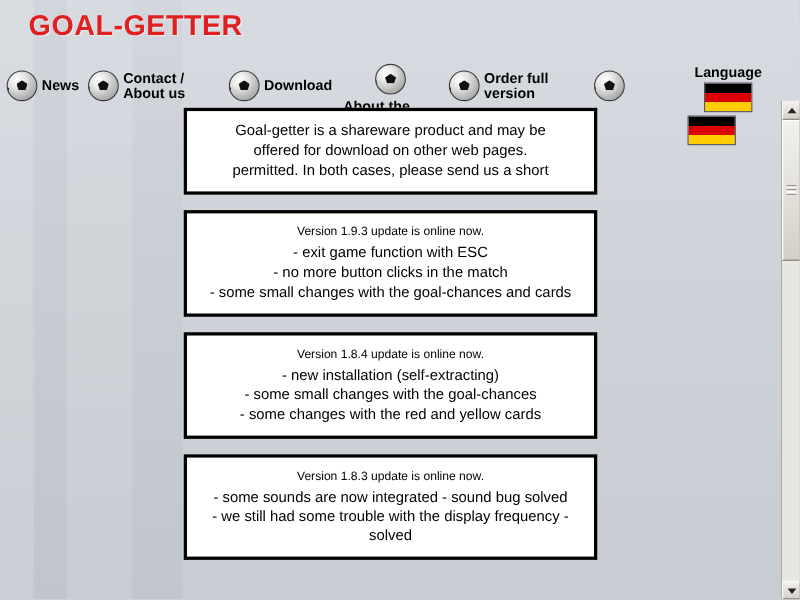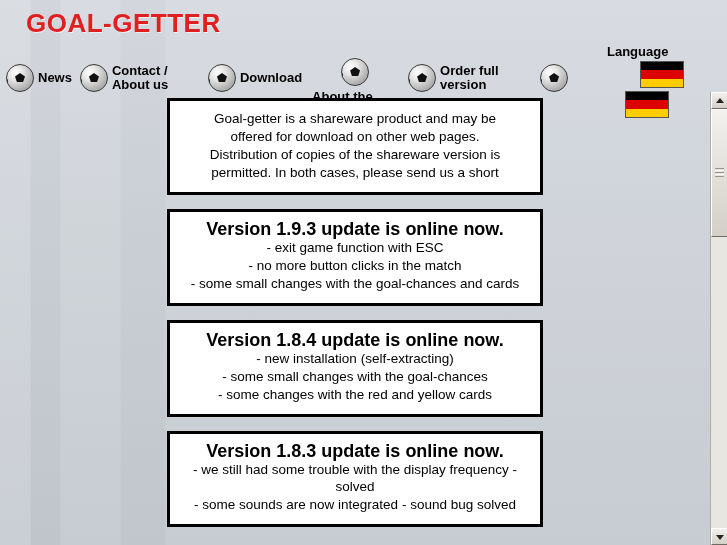--- a/index.html
+++ b/index.html
@@ -113,23 +113,23 @@
     background:
       radial-gradient(circle at 50% -12%, #111 0 3px, transparent 3.5px),
       radial-gradient(circle at -8% 58%, #111 0 3px, transparent 3.5px),
       radial-gradient(circle at 108% 58%, #111 0 3px, transparent 3.5px),
       radial-gradient(circle at 26% 116%, #111 0 3px, transparent 3.5px),
       radial-gradient(circle at 74% 116%, #111 0 3px, transparent 3.5px);
   }
   #language-block {
     position: absolute;
     right: 10px;
-    top: 44px;
+    top: 58px;
     width: 110px;
-    text-align: left;
+    text-align: center;
   }
   #language-label {
     font-size: 13px;
     font-weight: bold;
     color: #000;
     margin-bottom: 2px;
   }
   .flag {
     width: 44px;
     height: 27px;
@@ -165,22 +165,22 @@
     margin: 0 auto 14px auto;
     border: 3px solid #000;
     background: #ffffff;
     padding: 8px 10px 10px 10px;
     text-align: center;
     font-size: 13.5px;
     line-height: 17px;
     color: #000;
   }
   .box-title {
-    font-weight: bold;
-    font-size: 18px;
+    font-weight: normal;
+    font-size: 11px;
     line-height: 18px;
     margin-bottom: 1px;
   }
   .box p {
     margin: 1px;
   }
   .box a {
     color: #2222cc;
     text-decoration: underline;
   }
@@ -305,42 +305,41 @@
         <span class="flag flag-de"></span>
       </div>
     </div>
   </div>
 
   <div id="content-scroll">
 
     <div class="box" style="margin-top:6px;">
       <p>Goal-getter is a shareware product and may be</p>
       <p>offered for download on other web pages.</p>
-      <p>Distribution of copies of the shareware version is</p>
       <p>permitted. In both cases, please send us a short</p>
     </div>
 
     <div class="box">
       <div class="box-title">Version 1.9.3 update is online now.</div>
       <p>- exit game function with ESC</p>
       <p>- no more button clicks in the match</p>
       <p>- some small changes with the goal-chances and cards</p>
     </div>
 
     <div class="box">
       <div class="box-title">Version 1.8.4 update is online now.</div>
       <p>- new installation (self-extracting)</p>
       <p>- some small changes with the goal-chances</p>
       <p>- some changes with the red and yellow cards</p>
     </div>
 
     <div class="box">
       <div class="box-title">Version 1.8.3 update is online now.</div>
+      <p>- some sounds are now integrated - sound bug solved</p>
       <p>- we still had some trouble with the display frequency - solved</p>
-      <p>- some sounds are now integrated - sound bug solved</p>
     </div>
 
   </div>
 
   <div id="scrollbar">
     <div class="sb-btn sb-up" id="sb-up-btn">
       <span class="sb-arrow"></span>
     </div>
     <div id="sb-track">
       <div id="sb-thumb">

